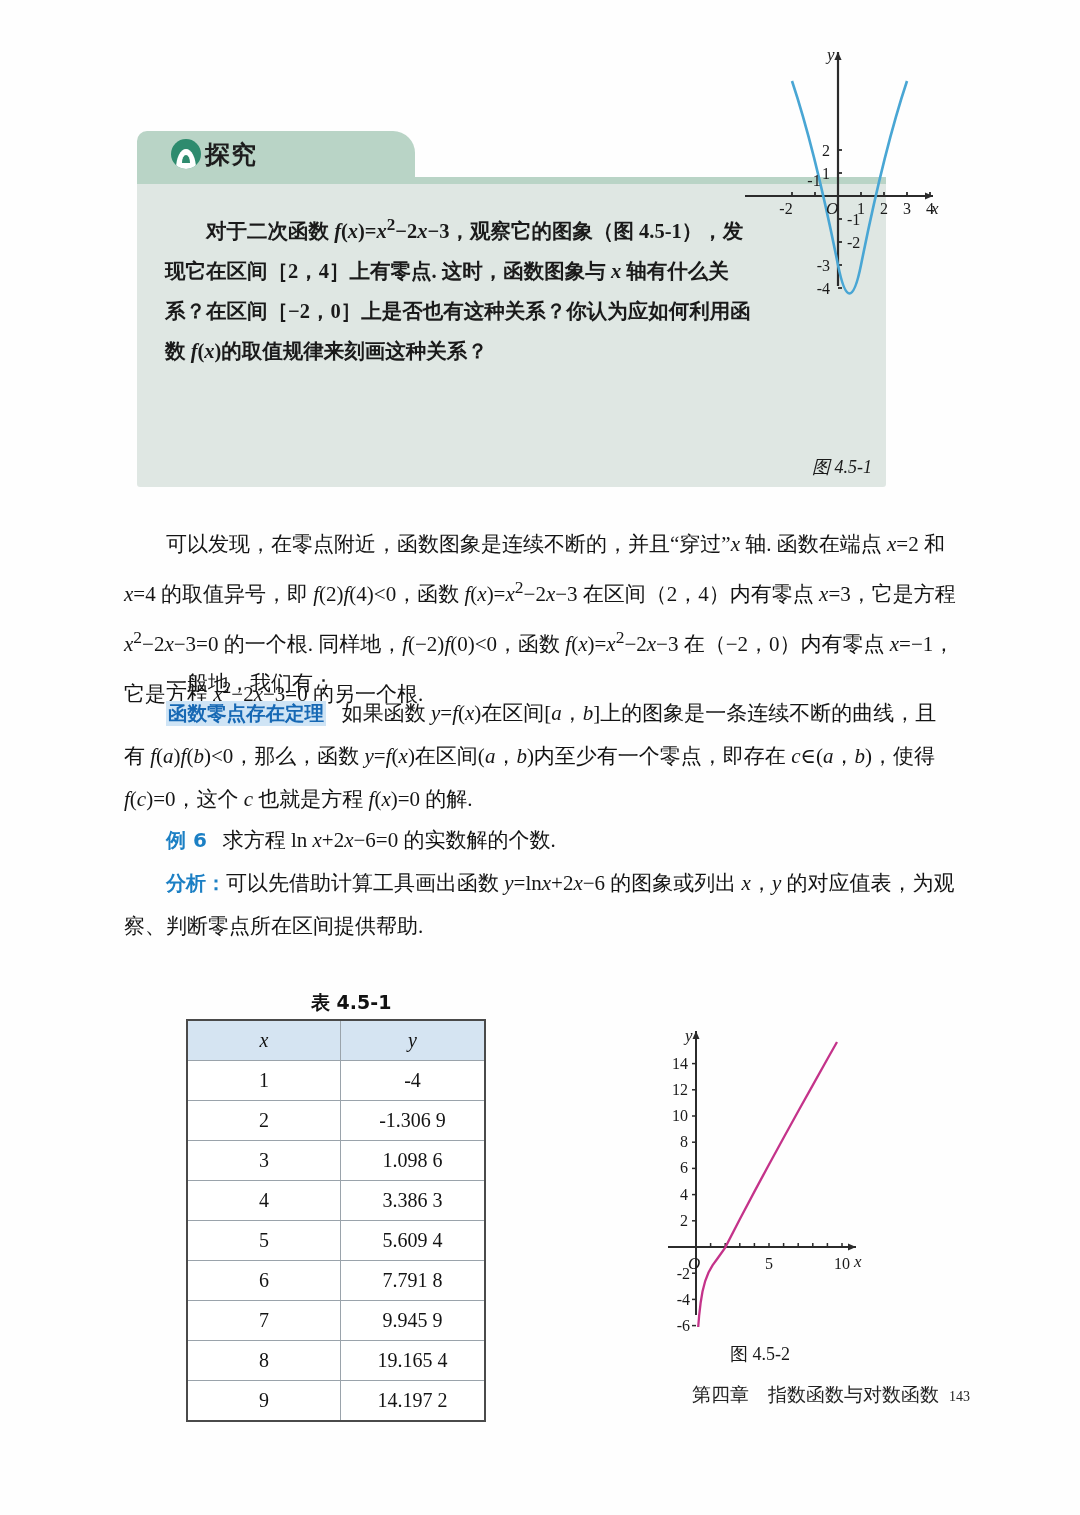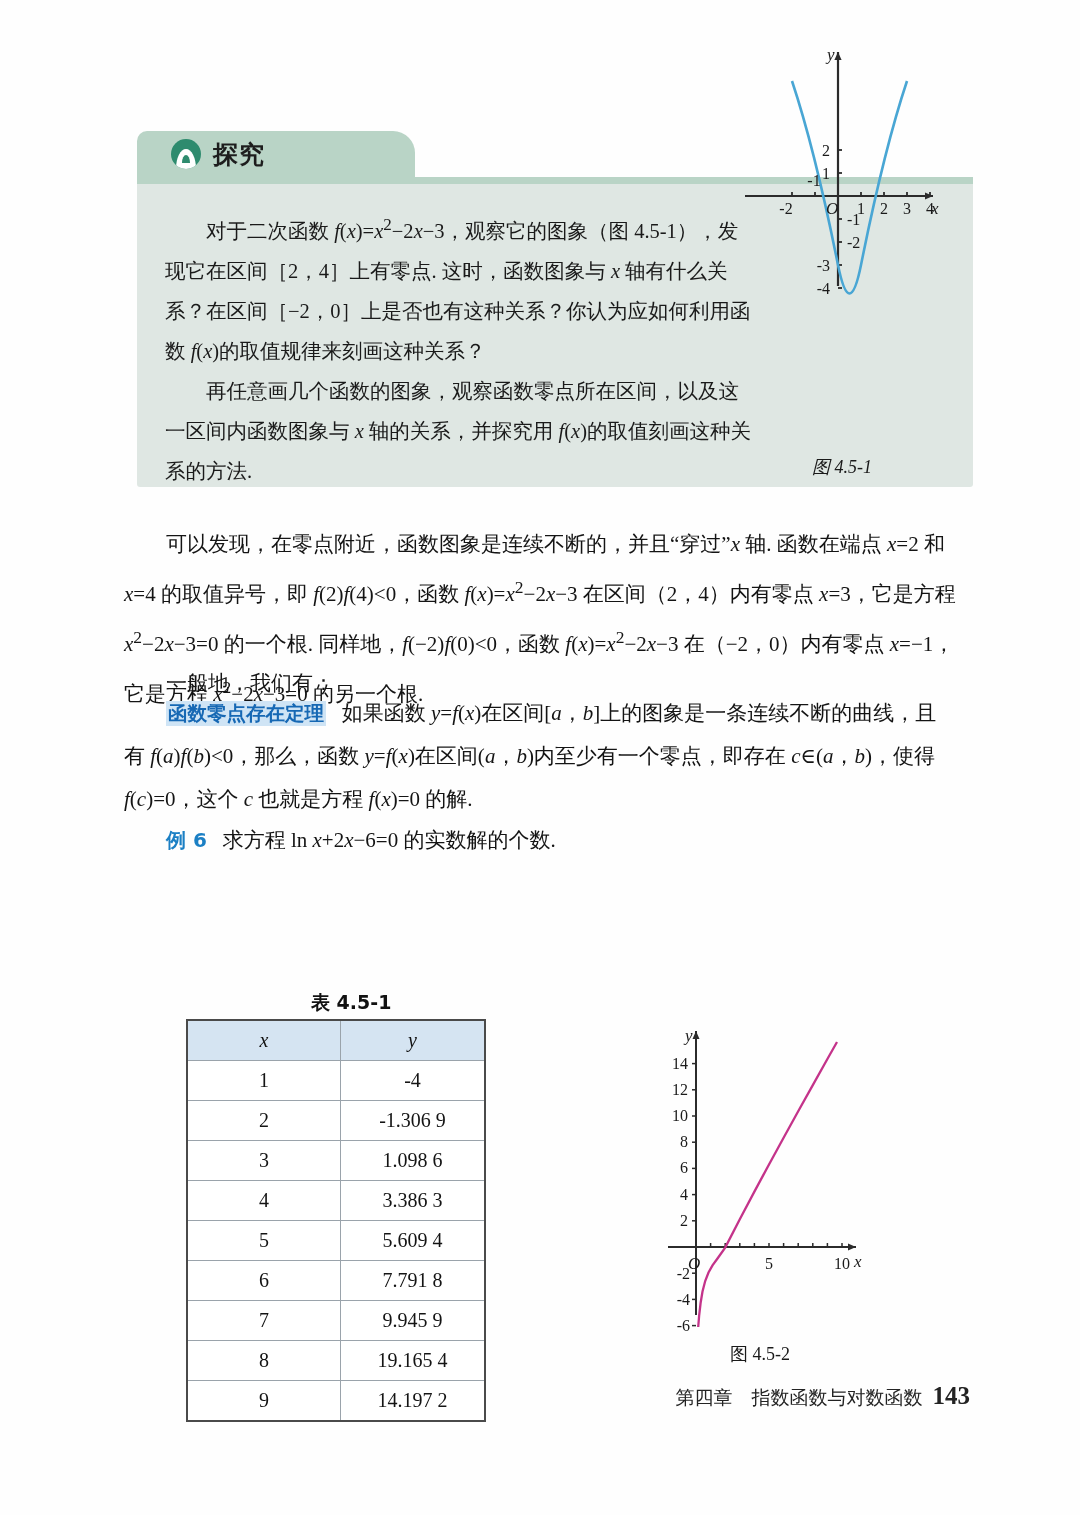--- a/index.html
+++ b/index.html
@@ -58,29 +58,30 @@
     left: 11px; top: 16px;
     width: 8px; height: 8px;
     border-radius: 50% 50% 0 0 / 100% 100% 0 0;
     background: #2e8b6e;
   }
   .explore-title {
     font-family: "DejaVu Sans", "Liberation Sans", sans-serif;
     font-size: 25px;
     font-weight: bold;
     color: #1d1d1d;
-    margin-left: 12px;
+    margin-left: 4px;
     letter-spacing: 1px;
   }
   .explore-body {
     position: absolute;
     left: 0; top: 46px;
-    width: 836px; height: 310px;
+    width: 749px; height: 310px;
     background: linear-gradient(to bottom, #b9d4c6 0px, #b9d4c6 7px, #dfe7e3 7px, #dfe7e3 100%);
     border-radius: 0 0 3px 3px;
+    font-weight: bold;
   }
   .explore-text {
     position: absolute;
     left: 28px; top: 28px;
     width: 590px;
     font-size: 20.5px;
     line-height: 40px;
     color: #1a1a1a;
   }
   .explore-text p { margin: 0; text-indent: 2em; }
@@ -177,42 +178,39 @@
   .footer {
     position: absolute;
     left: 0; top: 1382px;
     width: 1080px;
     text-align: right;
     padding-right: 110px;
     box-sizing: border-box;
     font-size: 19px;
     color: #232323;
   }
-  .footer .pg { font-weight: bold; margin-left: 10px; font-size: 25px; }
+  .footer .pg { font-weight: normal; margin-left: 10px; font-size: 14px; }
 
   svg text { font-family: "Liberation Serif", serif; }
 </style>
 </head>
 <body>
 
 <div class="page">
 
   <div class="explore-box">
     <div class="explore-tab">
       <span class="explore-icon"></span>
       <span class="explore-title">探究</span>
     </div>
     <div class="explore-body">
       <div class="explore-text">
         <p>
           对于二次函数 <span class="mth">f</span>(<span class="mth">x</span>)=<span class="mth">x</span><sup>2</sup>−2<span class="mth">x</span>−3，观察它的图象（图 4.5-1），发现它在区间［2，4］上有零点. 这时，函数图象与 <span class="mth">x</span> 轴有什么关系？在区间［−2，0］上是否也有这种关系？你认为应如何利用函数 <span class="mth">f</span>(<span class="mth">x</span>)的取值规律来刻画这种关系？
         </p>
-        <p>
-          再任意画几个函数的图象，观察函数零点所在区间，以及这一区间内函数图象与 <span class="mth">x</span> 轴的关系，并探究用 <span class="mth">f</span>(<span class="mth">x</span>)的取值刻画这种关系的方法.
-        </p>
       </div>
     </div>
   </div>
 
   <div class="fig1">
     <svg width="210" height="280" viewBox="0 0 210 280">
 
       <line x1="12" y1="310" x2="205" y2="310" stroke="#262626" stroke-width="2.2" transform="translate(0,0)"></line>
 
       <g>
@@ -282,20 +280,25 @@
     </p>
   </div>
 
   <div class="body-text para-ex">
     <p>
       <span class="lead">例 6</span>
       &nbsp;&nbsp;求方程 ln <span class="mth">x</span>+2<span class="mth">x</span>−6=0 的实数解的个数.
     </p>
   </div>
 
+  <div class="body-text para-analysis">
+    <p>
+      <span class="lead">分析：</span>可以先借助计算工具画出函数 <span class="mth">y</span>=ln<span class="mth">x</span>+2<span class="mth">x</span>−6 的图象或列出 <span class="mth">x</span>，<span class="mth">y</span> 的对应值表，为观察、判断零点所在区间提供帮助.
+    </p>
+  </div>
 
 
   <div class="tbl-caption">表 4.5-1</div>
   <table class="vals">
     <thead>
       <tr>
         <th>x</th>
         <th>y</th>
       </tr>
     </thead>

